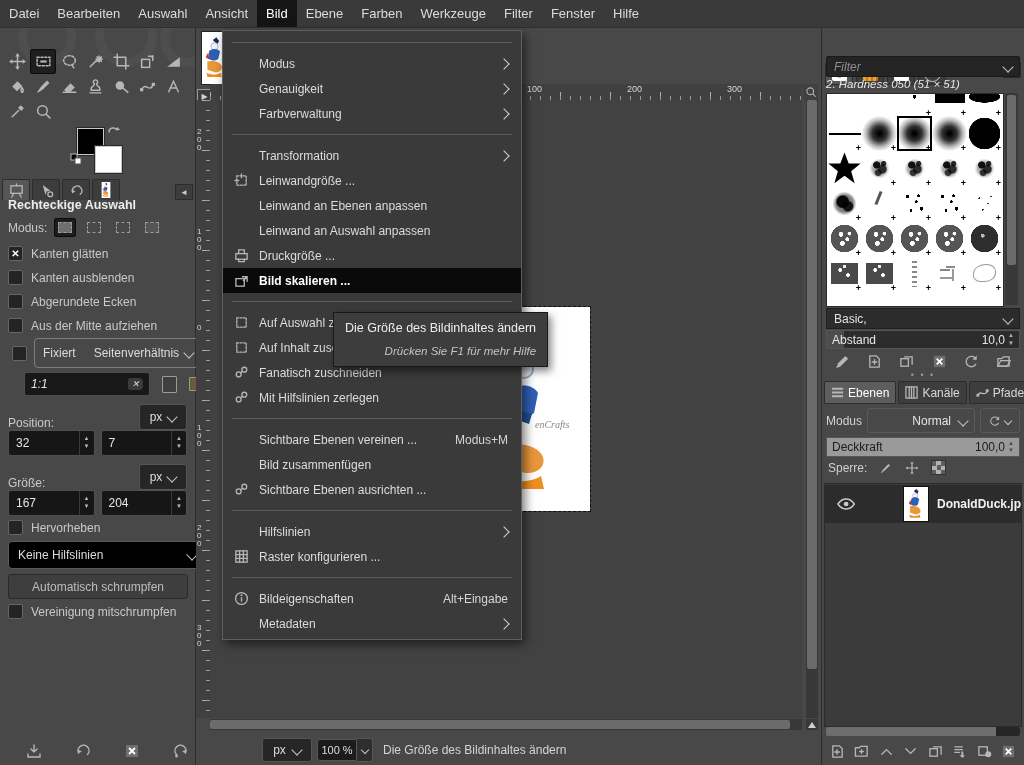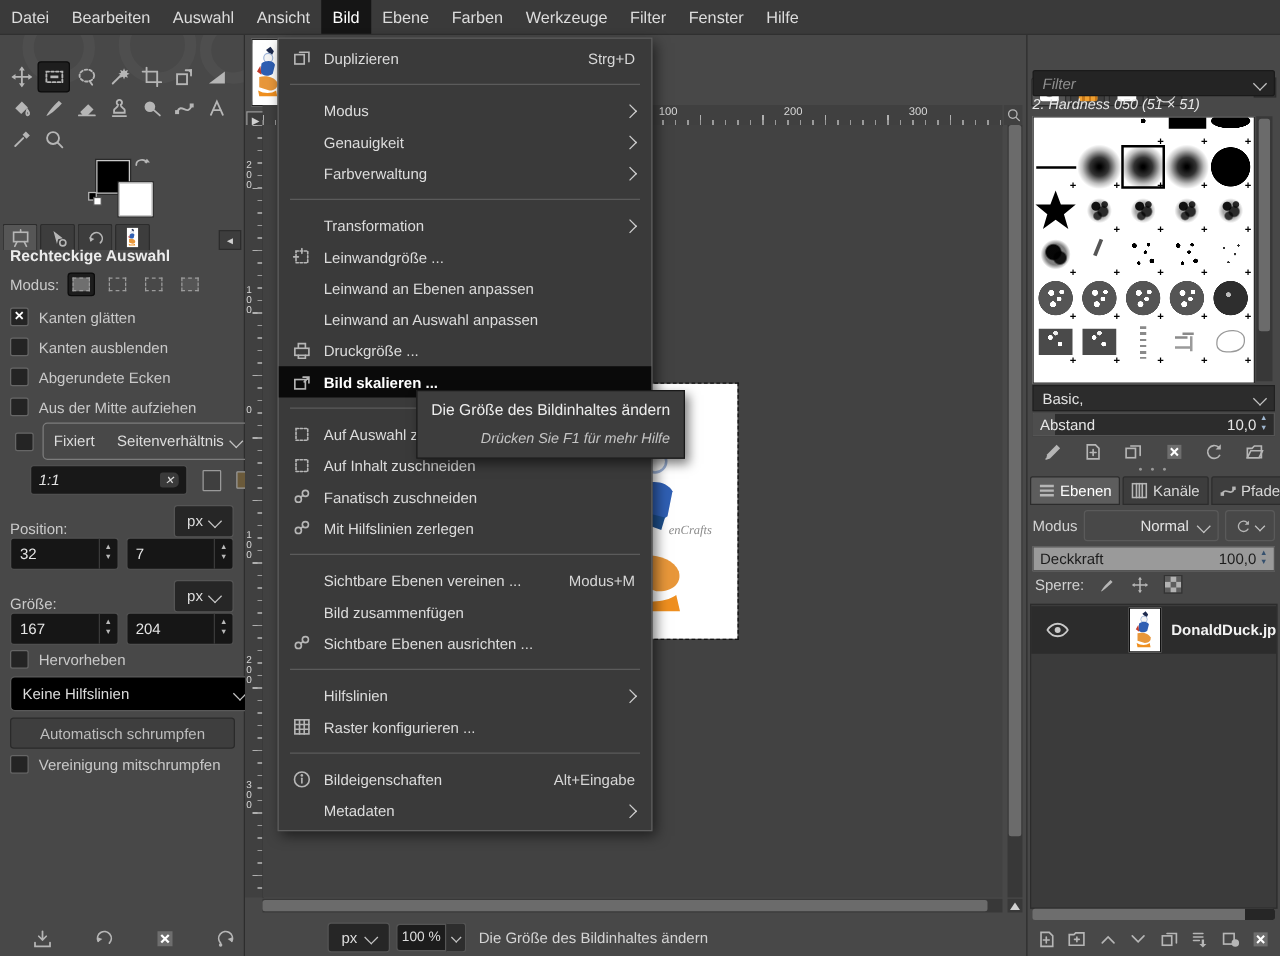--- a/index.html
+++ b/index.html
@@ -33,21 +33,21 @@
   .collapse{margin-left:auto;width:16px;height:14px;border:1px solid #2c2c2c;background:#3d3d3d;display:flex;align-items:center;justify-content:center;font-size:8px;color:#cfcfcf;}
   .to-title{position:absolute;left:8px;top:171px;font-weight:bold;color:#ececec;font-size:12.5px;}
   .modus-row{position:absolute;left:8px;top:191px;display:flex;align-items:center;gap:7px;}
   .modebtn{width:22px;height:19px;border-radius:3px;display:flex;align-items:center;justify-content:center;}
   .modebtn.active{background:#1d1d1d;box-shadow:inset 0 0 0 1px #0b0b0b;}
   .modebox{width:12px;height:9px;border:1px dashed #9c9c9c;}
   .modebox.fill{background:#6f6f6f;}
   .cbrow{position:absolute;left:8px;display:flex;align-items:center;gap:8px;color:#c9c9c9;}
   .cb{width:13px;height:13px;border-radius:2px;background:#242424;border:1px solid #666;
       display:flex;align-items:center;justify-content:center;color:#fff;font-size:10px;font-weight:bold;line-height:1;}
-  .fixrow{position:absolute;left:12px;top:311px;display:flex;align-items:center;gap:7px;}
+  .fixrow{position:absolute;left:0;top:311px;display:flex;align-items:center;gap:7px;padding-left:12px;}
   .fixbox{width:150px;height:28px;border:1px solid #7c7c7c;border-radius:4px;display:flex;align-items:center;padding:0 8px;gap:6px;color:#dcdcdc;}
   .chev{width:7px;height:7px;border-right:1.6px solid #c4c4c4;border-bottom:1.6px solid #c4c4c4;transform:rotate(45deg);flex:none;}
   .chev.sm{width:5px;height:5px;}
   .ratiorow{position:absolute;left:24px;top:345px;display:flex;align-items:center;gap:12px;}
   .ratiofield{width:112px;height:22px;background:#181818;border:1px solid #4f4f4f;border-radius:3px;display:flex;align-items:center;padding:0 6px;color:#e3e3e3;font-style:italic;}
   .clearbtn{margin-left:auto;width:15px;height:12px;background:#3a3a3a;border-radius:2px 4px 4px 2px;color:#ddd;font-size:9px;display:flex;align-items:center;justify-content:center;}
   .minidoc{width:13px;height:15px;border:1px solid #9a9a9a;border-radius:1px;background:#3f3f3f;}
   .minidoc.land{width:16px;height:12px;background:#6b5a3a;}
   .lblrow{position:absolute;left:8px;width:179px;display:flex;align-items:flex-end;justify-content:space-between;color:#c9c9c9;}
   .unitbtn{width:46px;height:24px;background:#262626;border:1px solid #555;border-radius:3px;display:flex;align-items:center;justify-content:center;gap:6px;color:#ddd;}
@@ -809,30 +809,20 @@
           <circle class="f" cx="12" cy="11" r="3.2"></circle>
         </svg>
       <svg viewBox="0 0 16 16">
           <rect x="2" y="2" width="12" height="12" fill="#6e6e6e"></rect>
           <path d="M5 5l6 6M11 5l-6 6" stroke="#fff" stroke-width="1.8"></path>
         </svg>
     </div>
   </div>
 
   <div class="menu">
-    <div class="mi">
-      <span class="mic">
-          <svg viewBox="0 0 16 16">
-            <rect class="s" x="2" y="5" width="8" height="8"></rect>
-            <path class="s" d="M6 3h8v8"></path>
-          </svg>
-        </span>
-      <span class="mil">Duplizieren</span>
-        <span class="mis">Strg+D</span>
-    </div>
     <div class="msep"></div>
     <div class="mi">
       <span class="mic"></span>
         <span class="mil">Modus</span>
         <span class="misub"></span>
     </div>
     <div class="mi">
       <span class="mic"></span>
         <span class="mil">Genauigkeit</span>
         <span class="misub"></span>

